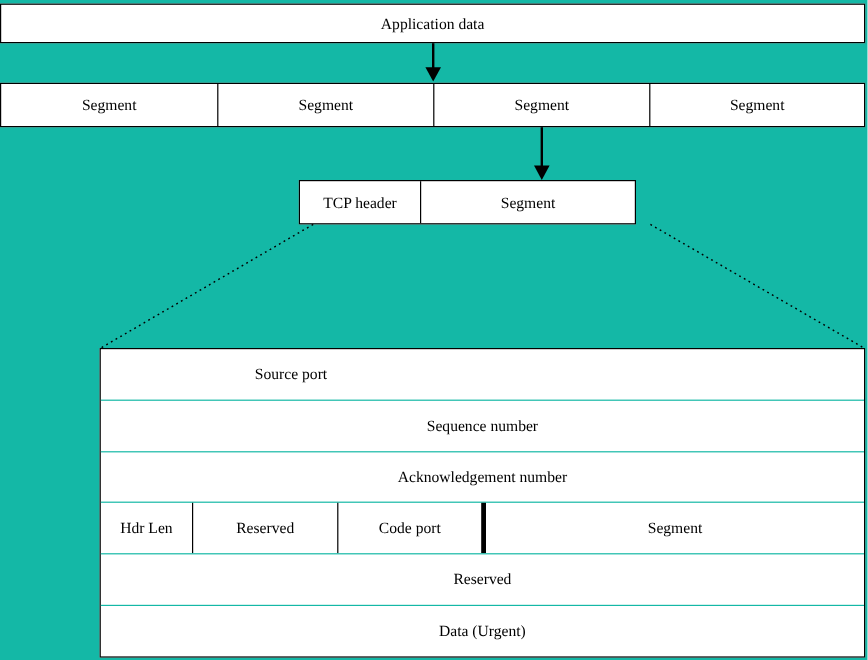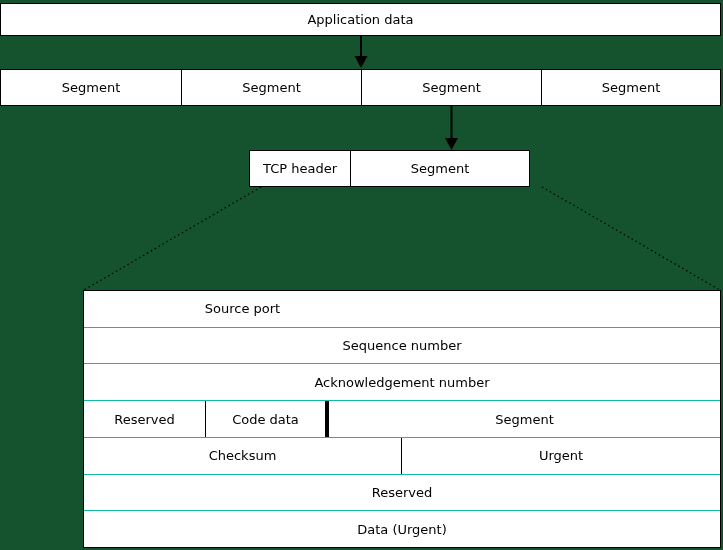--- a/index.html
+++ b/index.html
@@ -5,23 +5,24 @@
   * { margin: 0; padding: 0; box-sizing: border-box; }
   html, body { background: #ffffff; }
   body {
     font-family: "DejaVu Sans", "Liberation Sans", sans-serif;
     color: #000000;
   }
   .canvas {
     position: relative;
     width: 723px;
     height: 550px;
-    background: #14532d;
+    background: #14b8a6;
     font-size: 13px;
     overflow: hidden;
+    font-family: Liberation Serif, serif;
   }
   .box {
     position: absolute;
     border: 1px solid #000000;
     background: #ffffff;
     display: flex;
   }
   .cell {
     display: flex;
     align-items: center;
@@ -101,27 +102,24 @@
     <div class="frow">
       <div class="cell w-half">Source port</div>
     </div>
     <div class="frow">
       <div class="cell full">Sequence number</div>
     </div>
     <div class="frow">
       <div class="cell full">Acknowledgement number</div>
     </div>
     <div class="frow">
+      <div class="cell w-hdrlen">Hdr Len</div>
       <div class="cell w-reserved">Reserved</div>
-      <div class="cell w-codebits">Code data</div>
+      <div class="cell w-codebits">Code port</div>
       <div class="cell w-window">Segment</div>
-    </div>
-    <div class="frow">
-      <div class="cell w-half">Checksum</div>
-      <div class="cell w-rest">Urgent</div>
     </div>
     <div class="frow">
       <div class="cell full">Reserved</div>
     </div>
     <div class="frow">
       <div class="cell full">Data (Urgent)</div>
     </div>
   </div>
 
   <svg class="overlay" viewBox="0 0 723 550" xmlns="http://www.w3.org/2000/svg">

